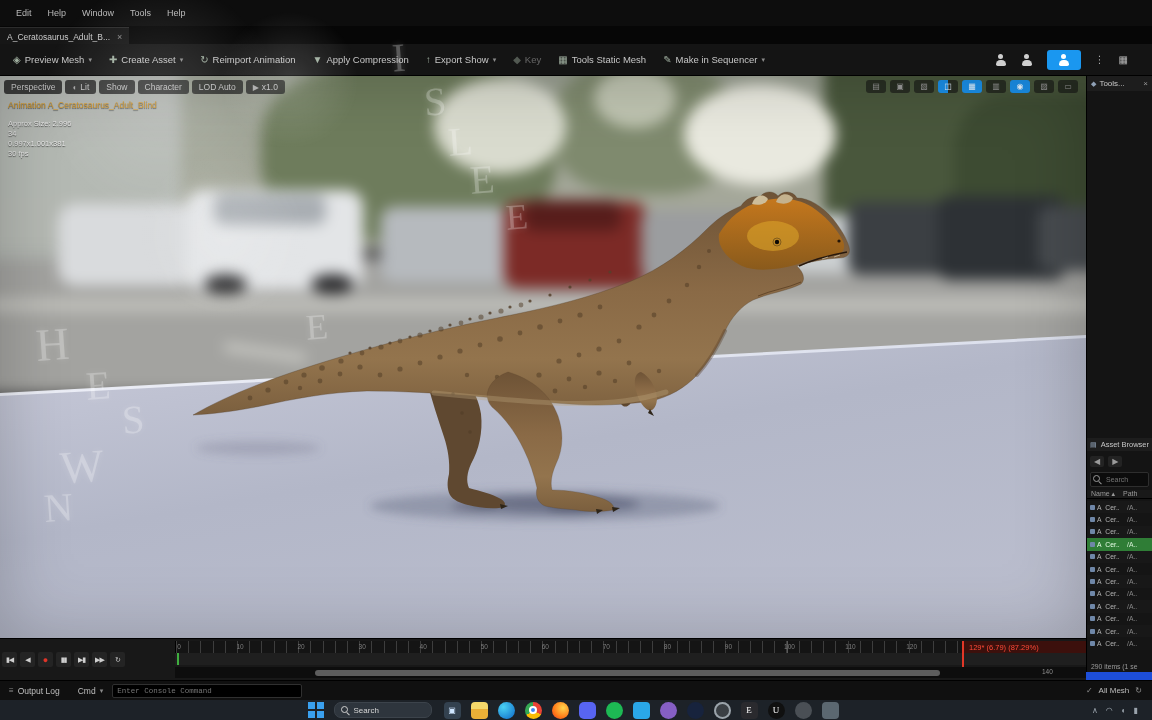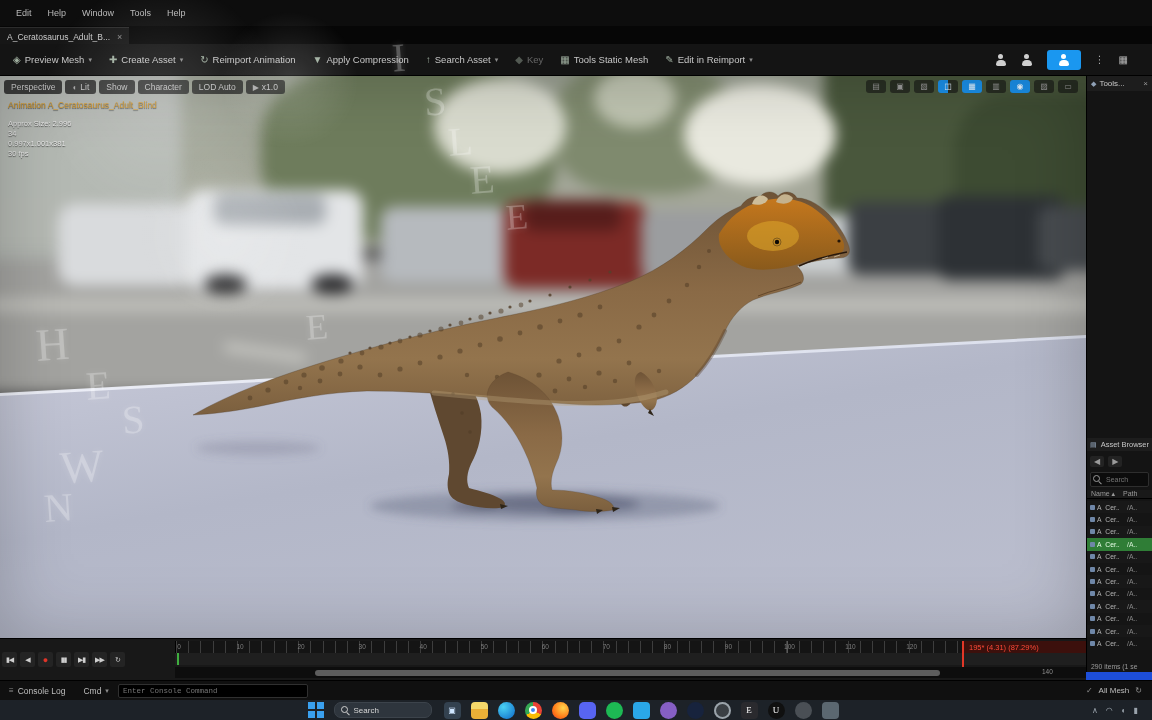--- a/index.html
+++ b/index.html
@@ -171,34 +171,34 @@
         <div class="tbtn">
           <span class="tico">↻</span>
           <span class="tlbl">Reimport Animation</span>
         </div>
         <div class="tbtn">
           <span class="tico">▼</span>
           <span class="tlbl">Apply Compression</span>
         </div>
         <div class="tbtn">
           <span class="tico">↑</span>
-          <span class="tlbl">Search Asset</span>
+          <span class="tlbl">Export Show</span>
           <span class="caret">▾</span>
         </div>
         <div class="tbtn dis">
           <span class="tico">◆</span>
           <span class="tlbl">Key</span>
         </div>
         <div class="tbtn">
           <span class="tico">▦</span>
           <span class="tlbl">Tools Static Mesh</span>
         </div>
         <div class="tbtn">
           <span class="tico">✎</span>
-          <span class="tlbl">Edit in Reimport</span>
+          <span class="tlbl">Make in Sequencer</span>
           <span class="caret">▾</span>
         </div>
       </div>
     <div class="tb-right">
       <span class="person"></span>
       <span class="person"></span>
       <span class="bluebtn">
           <span class="person"></span>
         </span>
       <span class="kebab">⋮</span>
@@ -519,34 +519,34 @@
         <span class="tick-label" style="left: 430.35px;">70</span>
         <span class="tick-label" style="left: 491.4px;">80</span>
         <span class="tick-label" style="left: 552.45px;">90</span>
         <span class="tick-label" style="left: 613.5px;">100</span>
         <span class="tick-label" style="left: 674.55px;">110</span>
         <span class="tick-label" style="left: 735.6px;">120</span>
         <span class="tick-label" style="left: 796.65px;">130</span>
         <span class="tick-label" style="left: 857.7px;">140</span>
       </div>
     <div class="redband"></div>
-    <div class="frame-label">195* (4.31) (87.29%)</div>
+    <div class="frame-label">129* (6.79) (87.29%)</div>
     <div class="playhead"></div>
     <div class="track"></div>
     <div class="greenmark"></div>
     <div class="scroll">
       <div class="thumb"></div>
     </div>
     <div class="endlabel">140</div>
   </div>
 
   <div class="statusbar">
     <div class="sb-item">
       <span class="sb-ic">≡</span>
-      <span>Console Log</span>
+      <span>Output Log</span>
     </div>
     <div class="sb-item">
       <span>Cmd</span>
       <span class="caret">▾</span>
     </div>
     <input class="console" placeholder="Enter Console Command" style="">
     <div class="sb-right">
       <span class="sb-ic">✓</span>
       <span>All Mesh</span>
       <span class="sb-ic">↻</span>

